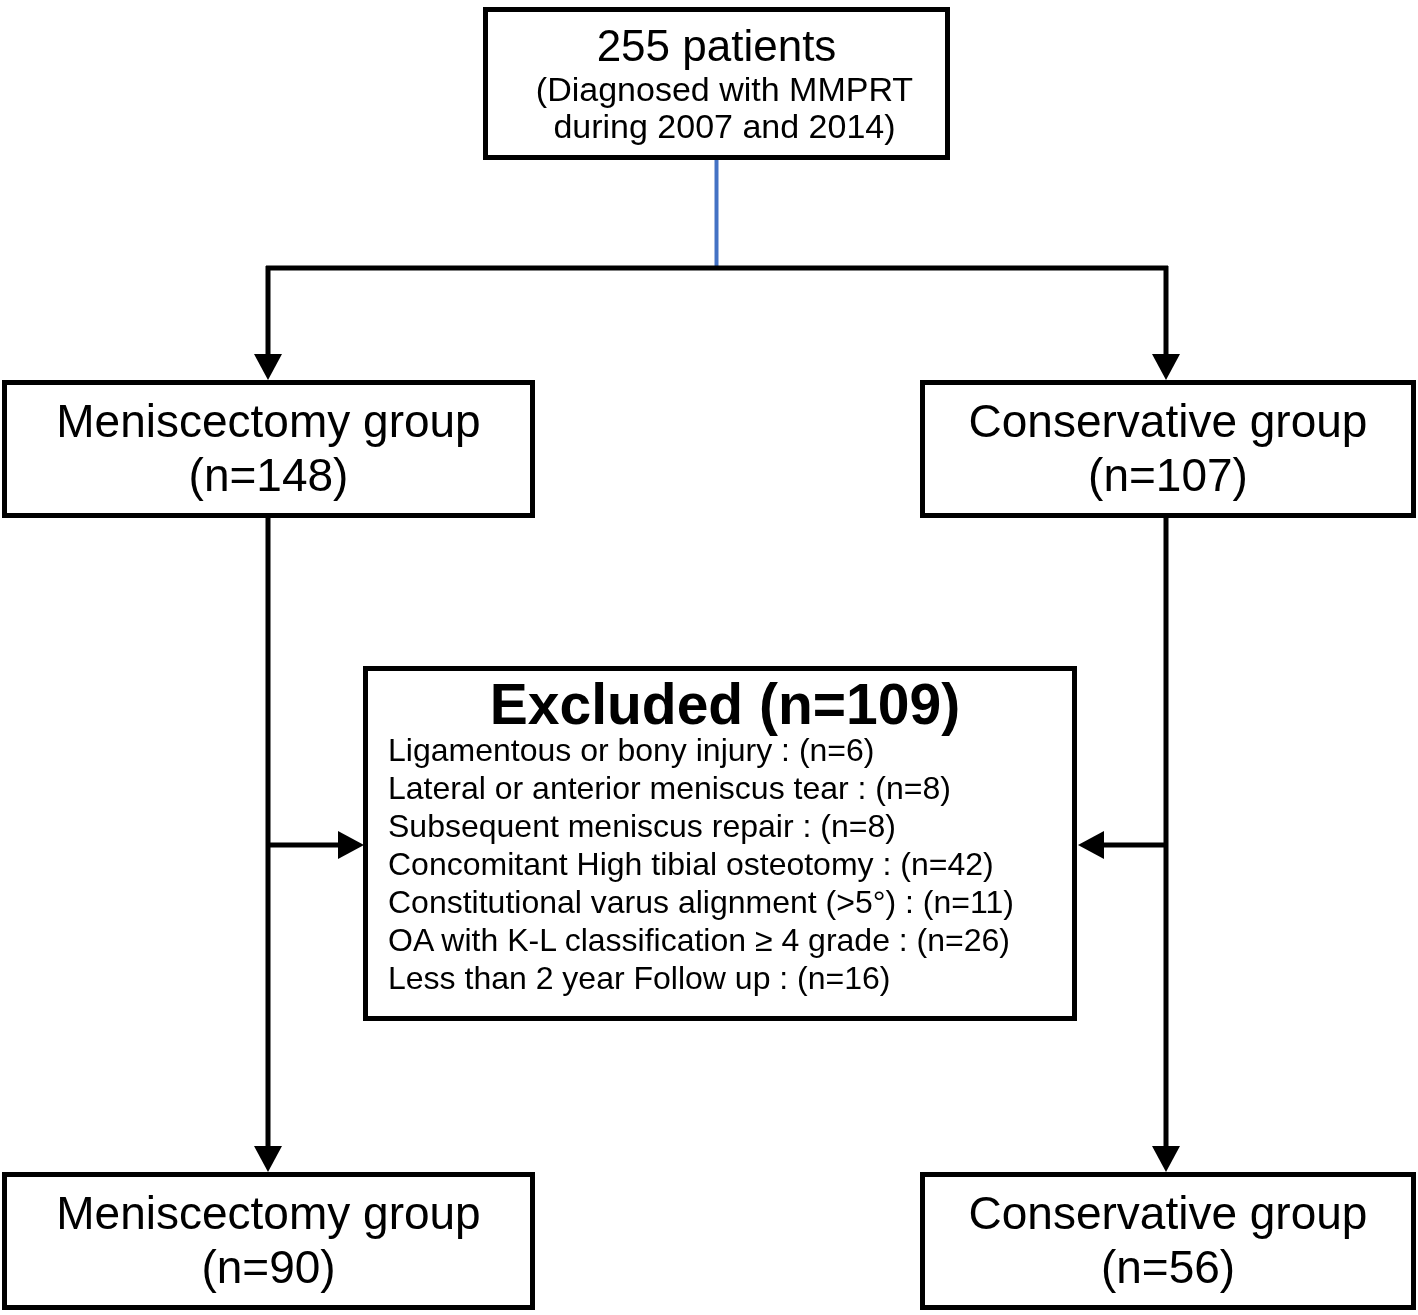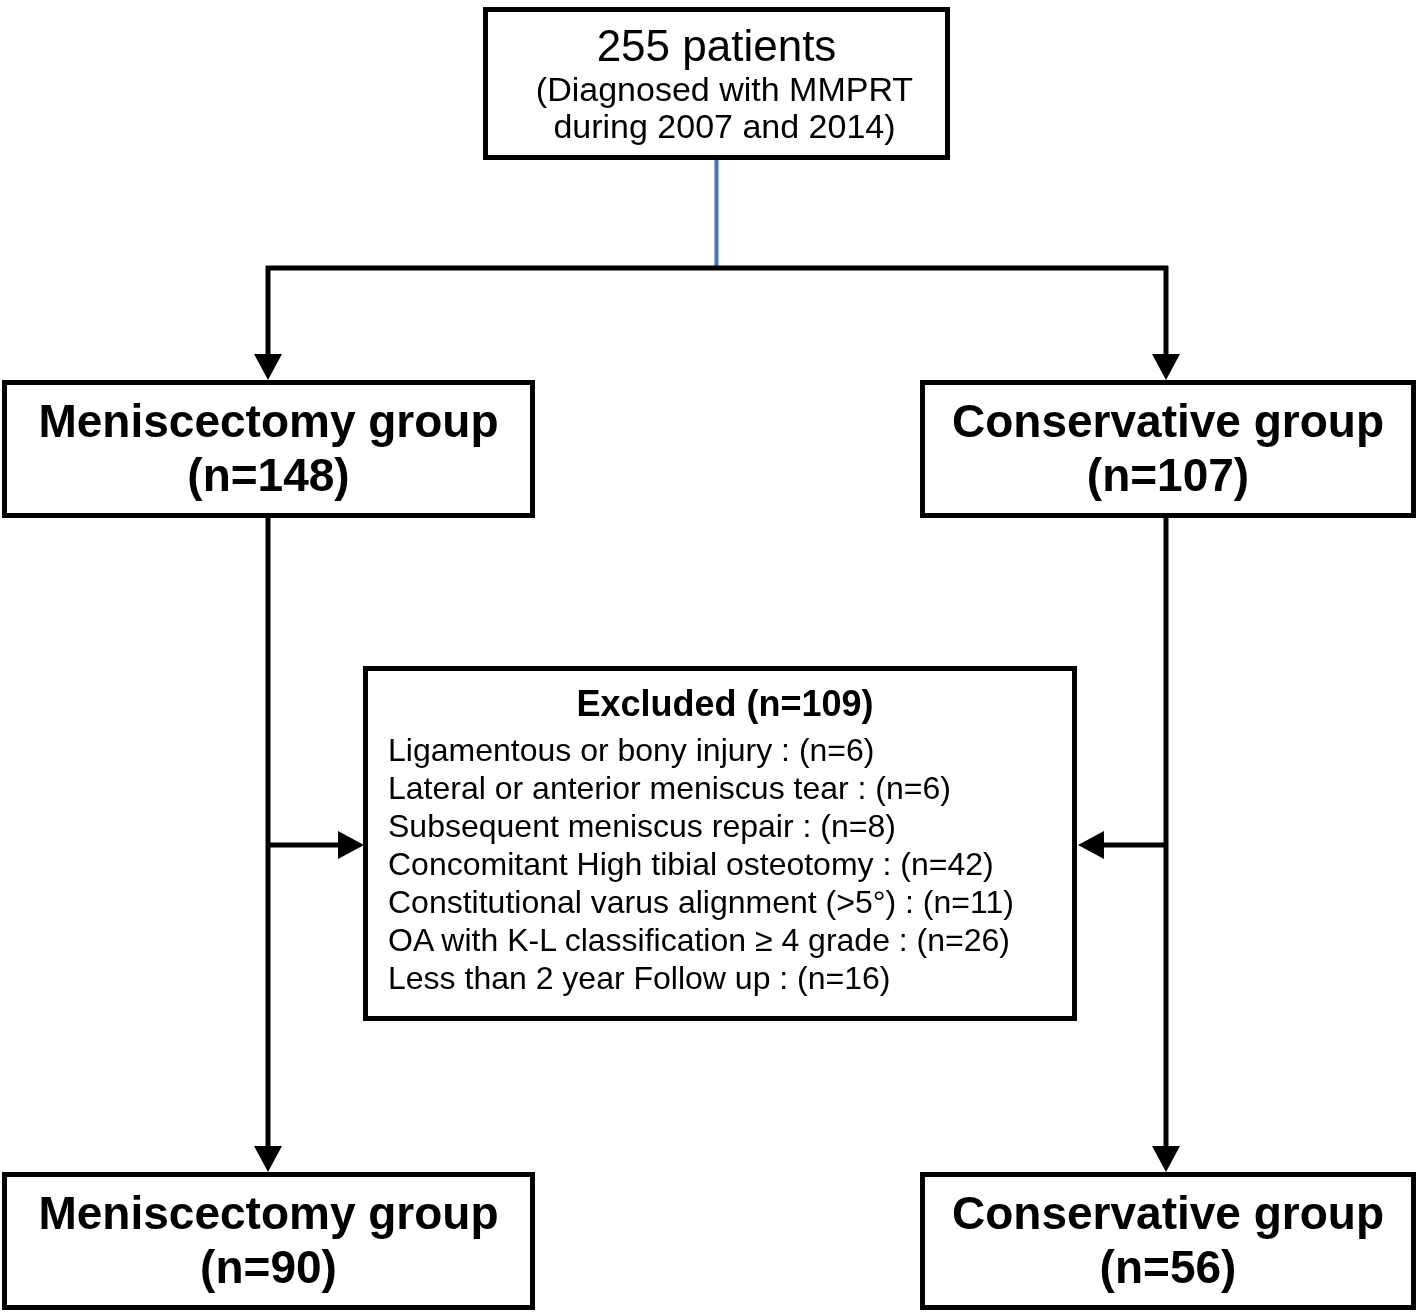--- a/index.html
+++ b/index.html
@@ -18,30 +18,30 @@
     position:absolute;
     box-sizing:border-box;
     border:5px solid var(--c-box_border,#000000);
     background:var(--c-background,#ffffff);
     display:flex;flex-direction:column;
     align-items:center;justify-content:center;
     text-align:center;
   }
   .box-title{font-weight:normal;font-size:44px;line-height:1.12;white-space:nowrap;}
   .box-sub{font-weight:normal;font-size:34px;line-height:1.1;white-space:nowrap;margin-left:16px;}
-  .group-line{font-weight:bold;font-size:46px;line-height:1.17;white-space:nowrap;}
+  .group-line{font-weight:normal;font-size:46px;line-height:1.17;white-space:nowrap;}
   .excluded{
     left:363px;top:666px;width:714px;height:355px;
     justify-content:flex-start;
     align-items:stretch;
     text-align:left;
     padding:6px 10px 6px 20px;
   }
   .excluded-title{
-    font-weight:bold;font-size:36px;line-height:54px;
+    font-weight:bold;font-size:57px;line-height:54px;
     text-align:center;white-space:nowrap;
   }
   .excluded-item{font-size:32px;line-height:38px;white-space:nowrap;}
   .top-box{left:483px;top:7px;width:467px;height:153px;}
   .left-branch{left:2px;top:380px;width:533px;height:138px;}
   .right-branch{left:920px;top:380px;width:496px;height:138px;}
   .bottom-left{left:2px;top:1172px;width:533px;height:138px;}
   .bottom-right{left:920px;top:1172px;width:496px;height:138px;}
 </style>
 </head>
@@ -86,21 +86,21 @@
   </div>
 
   <div class="box right-branch">
     <div class="group-line">Conservative group</div>
     <div class="group-line">(n=107)</div>
   </div>
 
   <div class="box excluded">
     <div class="excluded-title">Excluded (n=109)</div>
     <div class="excluded-item">Ligamentous or bony injury : (n=6)</div>
-    <div class="excluded-item">Lateral or anterior meniscus tear : (n=6)</div>
+    <div class="excluded-item">Lateral or anterior meniscus tear : (n=8)</div>
     <div class="excluded-item">Subsequent meniscus repair : (n=8)</div>
     <div class="excluded-item">Concomitant High tibial osteotomy : (n=42)</div>
     <div class="excluded-item">Constitutional varus alignment (&gt;5°) : (n=11)</div>
     <div class="excluded-item">OA with K-L classification ≥ 4 grade : (n=26)</div>
     <div class="excluded-item">Less than 2 year Follow up : (n=16)</div>
   </div>
 
   <div class="box bottom-left">
     <div class="group-line">Meniscectomy group</div>
     <div class="group-line">(n=90)</div>

